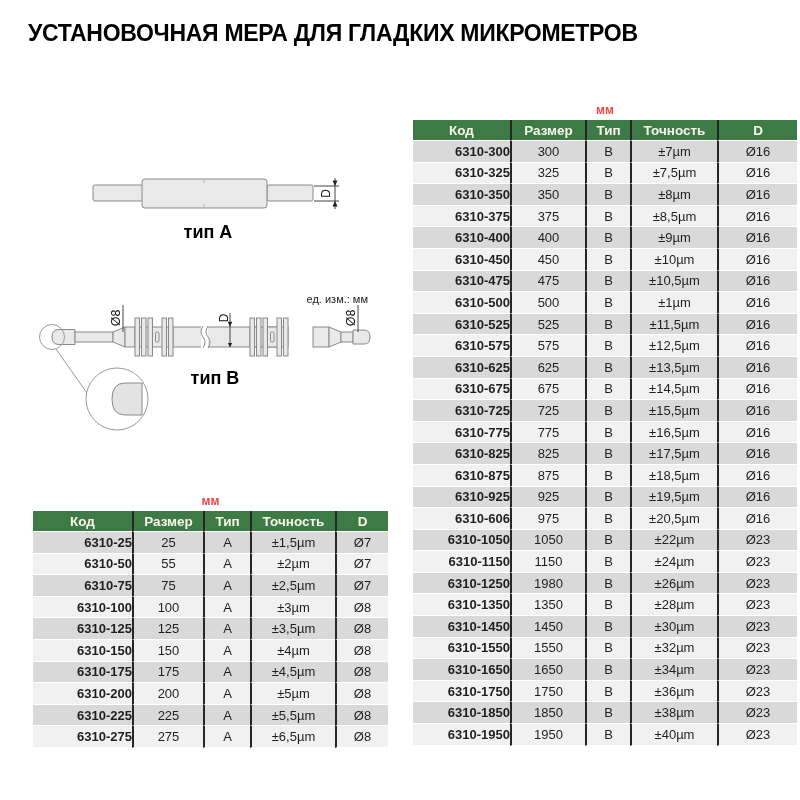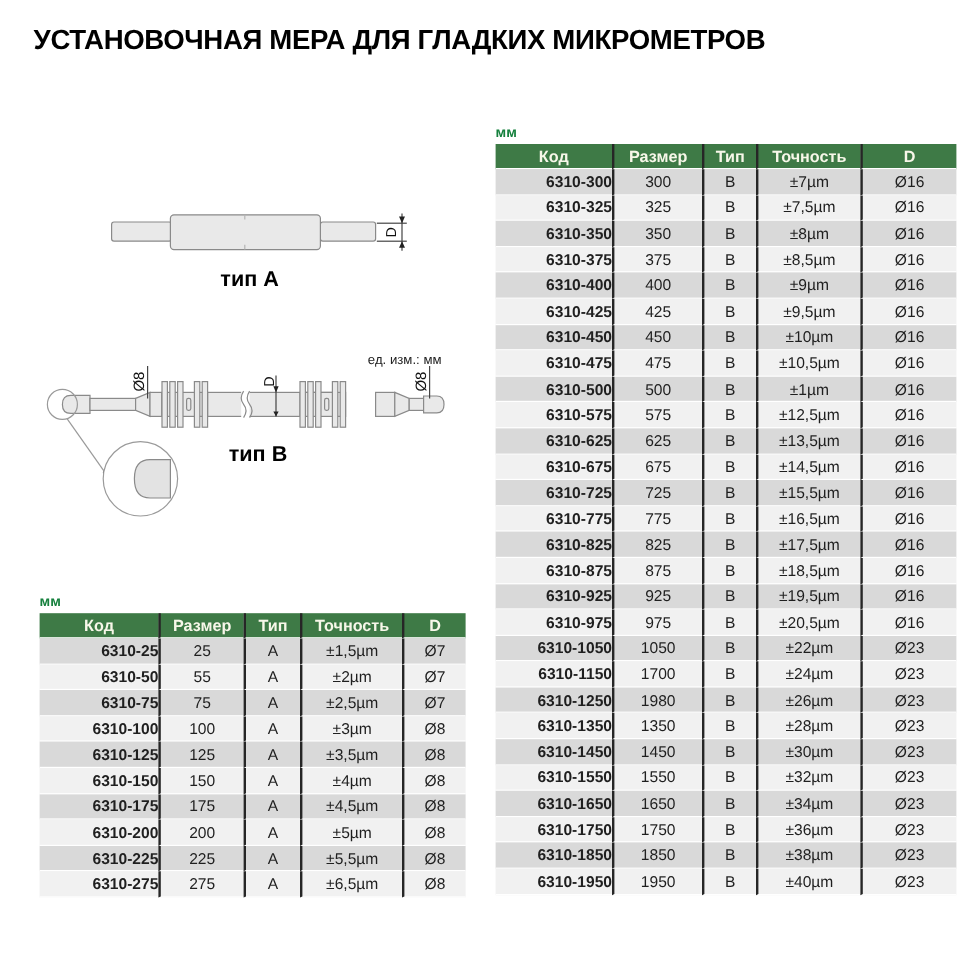--- a/index.html
+++ b/index.html
@@ -16,21 +16,21 @@
   }
   svg text { font-family:"Liberation Sans", sans-serif; }
   .diagram { position:absolute; }
   #diagram-a { left:40px; top:140px; }
   #diagram-b { left:25px; top:285px; }
 
   .table-block { position:absolute; }
   #table-a-block { left:33px;  top:494px; width:355px; }
   #table-b-block { left:413px; top:103px; width:384px; }
   .units {
-    text-align:left; font-size:12px; font-weight:bold; color:#15803d;
+    text-align:center; font-size:12px; font-weight:bold; color:#ef4444;
     height:15px; line-height:15px; margin-bottom:2px;
   }
   table.spec {
     border-collapse:separate; border-spacing:0; table-layout:fixed; width:100%;
   }
   table.spec th, table.spec td {
     text-align:center; vertical-align:middle; overflow:hidden; white-space:nowrap;
     padding:0;
   }
   table.spec th {
@@ -299,27 +299,20 @@
           <td>Ø16</td>
         </tr>
         <tr>
           <td>6310-400</td>
           <td>400</td>
           <td>B</td>
           <td>±9µm</td>
           <td>Ø16</td>
         </tr>
         <tr>
-          <td>6310-425</td>
-          <td>425</td>
-          <td>B</td>
-          <td>±9,5µm</td>
-          <td>Ø16</td>
-        </tr>
-        <tr>
           <td>6310-450</td>
           <td>450</td>
           <td>B</td>
           <td>±10µm</td>
           <td>Ø16</td>
         </tr>
         <tr>
           <td>6310-475</td>
           <td>475</td>
           <td>B</td>
@@ -327,20 +320,27 @@
           <td>Ø16</td>
         </tr>
         <tr>
           <td>6310-500</td>
           <td>500</td>
           <td>B</td>
           <td>±1µm</td>
           <td>Ø16</td>
         </tr>
         <tr>
+          <td>6310-525</td>
+          <td>525</td>
+          <td>B</td>
+          <td>±11,5µm</td>
+          <td>Ø16</td>
+        </tr>
+        <tr>
           <td>6310-575</td>
           <td>575</td>
           <td>B</td>
           <td>±12,5µm</td>
           <td>Ø16</td>
         </tr>
         <tr>
           <td>6310-625</td>
           <td>625</td>
           <td>B</td>
@@ -383,36 +383,36 @@
           <td>Ø16</td>
         </tr>
         <tr>
           <td>6310-925</td>
           <td>925</td>
           <td>B</td>
           <td>±19,5µm</td>
           <td>Ø16</td>
         </tr>
         <tr>
-          <td>6310-975</td>
+          <td>6310-606</td>
           <td>975</td>
           <td>B</td>
           <td>±20,5µm</td>
           <td>Ø16</td>
         </tr>
         <tr>
           <td>6310-1050</td>
           <td>1050</td>
           <td>B</td>
           <td>±22µm</td>
           <td>Ø23</td>
         </tr>
         <tr>
           <td>6310-1150</td>
-          <td>1700</td>
+          <td>1150</td>
           <td>B</td>
           <td>±24µm</td>
           <td>Ø23</td>
         </tr>
         <tr>
           <td>6310-1250</td>
           <td>1980</td>
           <td>B</td>
           <td>±26µm</td>
           <td>Ø23</td>

